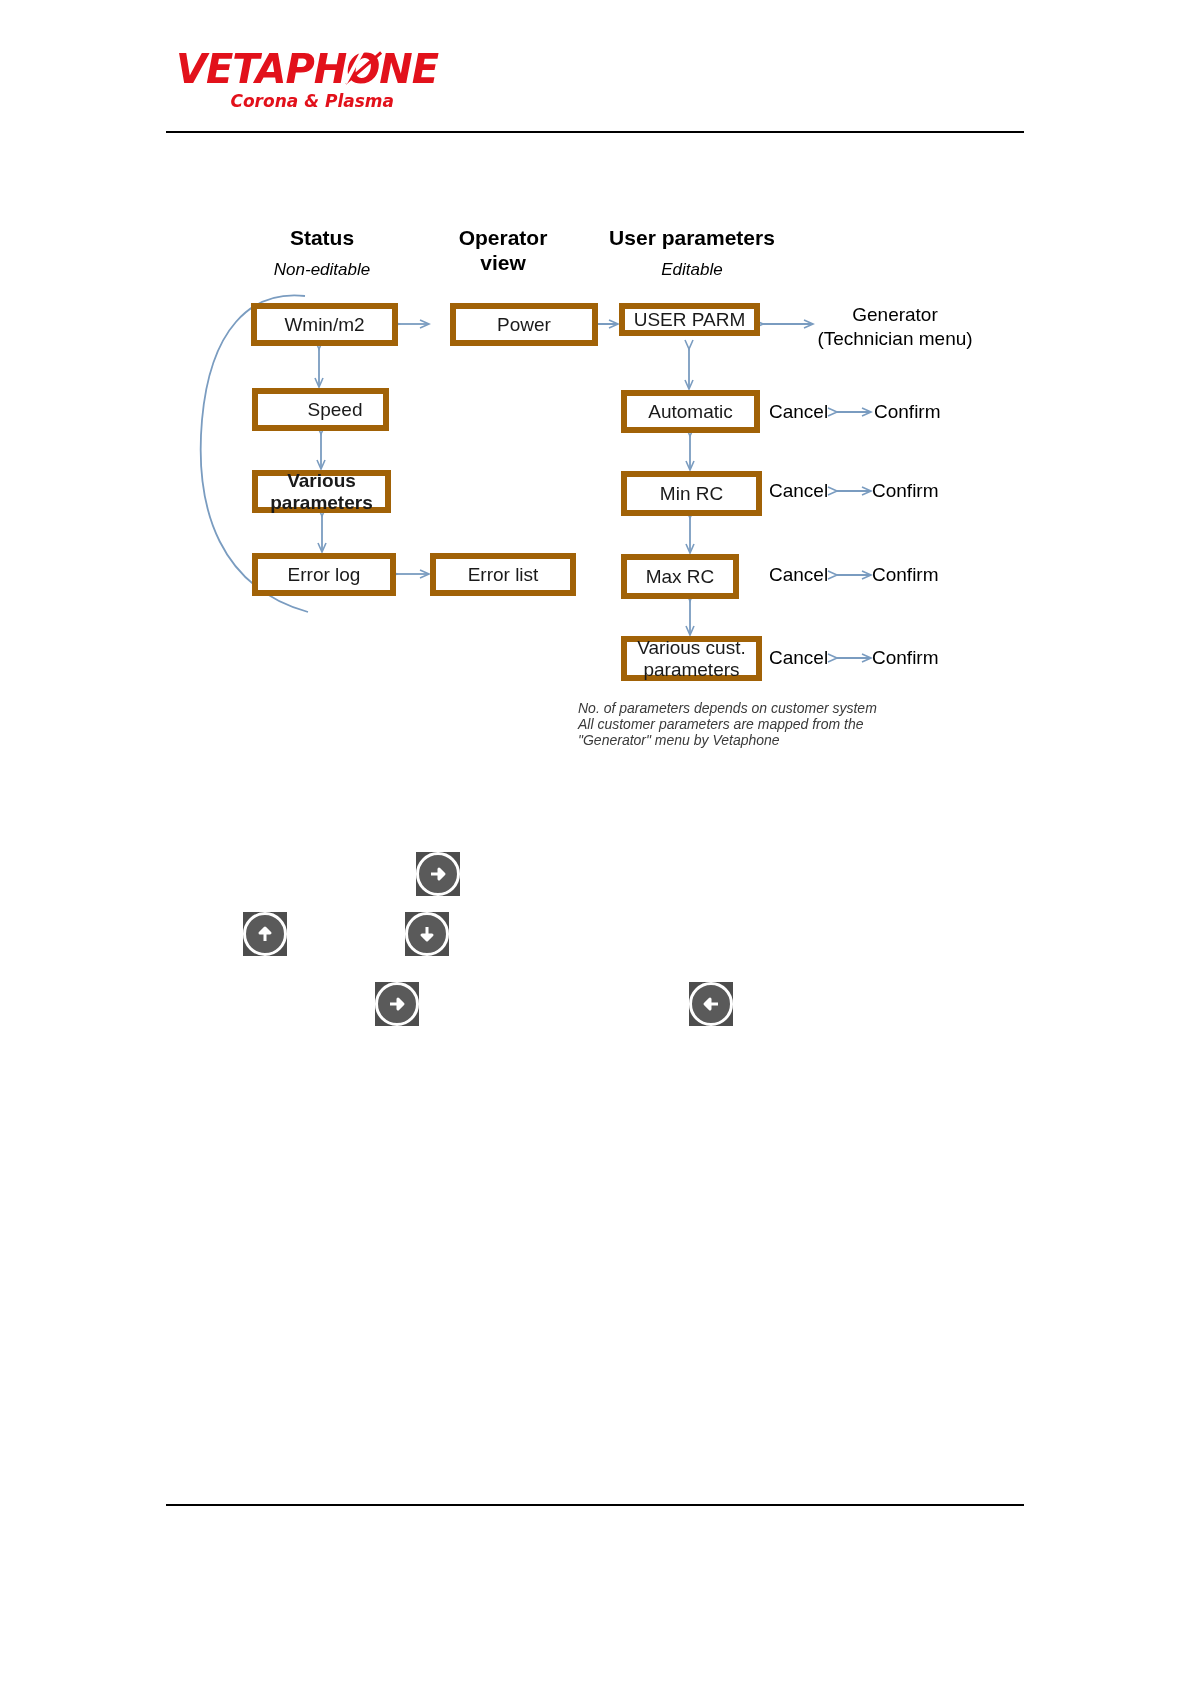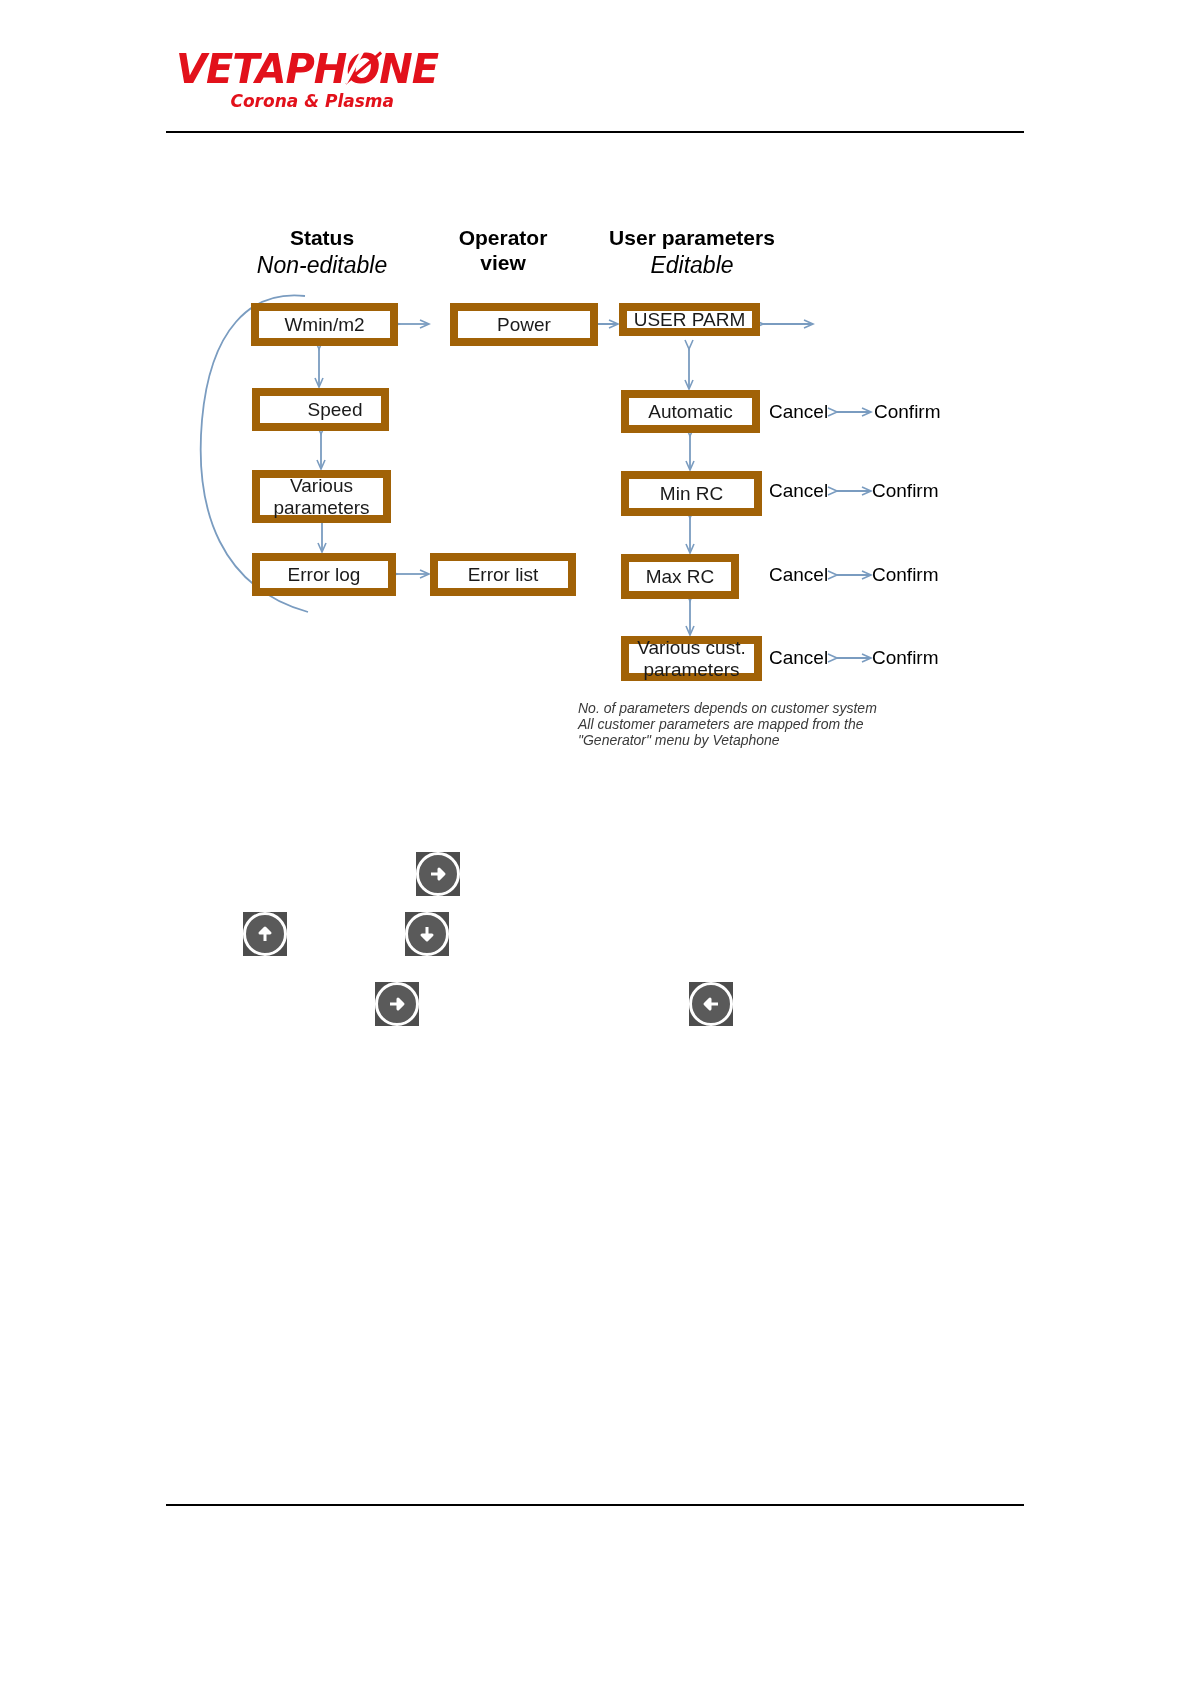--- a/index.html
+++ b/index.html
@@ -81,36 +81,36 @@
     font-family: "Liberation Sans", sans-serif;
   }
   .col-head .t1 {
     font-weight: bold;
     font-size: 21px;
     color: #000000;
     white-space: nowrap;
   }
   .col-head .t2 {
     font-style: italic;
-    font-size: 23px;
-    color: #000000;
-    margin-top: 2px;
+    font-size: 17px;
+    color: #000000;
+    margin-top: 10px;
     white-space: nowrap;
   }
   .col-head .t1b {
     font-weight: bold;
     font-size: 21px;
     color: #000000;
     white-space: nowrap;
     margin-top: 1px;
   }
 
   .node {
     position: absolute;
-    border: 8px solid #a16207;
+    border: 6px solid #a16207;
     background: #ffffff;
     box-sizing: border-box;
     display: flex;
     align-items: center;
     justify-content: center;
     font-size: 19px;
     color: #1a1a1a;
     text-align: center;
     line-height: 22px;
     font-family: "Liberation Sans", sans-serif;
@@ -232,21 +232,21 @@
 
     <path d="M305,296 C250,290 210,330 202,420 C194,512 222,588 308,612" fill="none" stroke="#7a9cc0" stroke-width="1.8"></path>
   </svg>
 
   <div class="node" style="left:251px; top:303px; width:147px; height:43px;">
     <span>Wmin/m2</span>
   </div>
   <div class="node" style="left:252px; top:388px; width:137px; height:43px;padding-left:29px;">
     <span>Speed</span>
   </div>
-  <div class="node" style="left:252px; top:470px; width:139px; height:53px; white-space:pre-line;">
+  <div class="node" style="left:252px; top:470px; width:139px; height:43px; white-space:pre-line;font-weight:bold;">
     <span style="white-space:pre-line;">Various
 parameters</span>
   </div>
   <div class="node" style="left:252px; top:553px; width:144px; height:43px;">
     <span>Error log</span>
   </div>
 
   <div class="node" style="left:430px; top:303px; width:148px; height:43px;margin-left:20px;">
     <span>Power</span>
   </div>
@@ -264,20 +264,24 @@
     <span>Min RC</span>
   </div>
   <div class="node" style="left:621px; top:554px; width:118px; height:45px;">
     <span>Max RC</span>
   </div>
   <div class="node" style="left:621px; top:636px; width:141px; height:45px; white-space:pre-line;">
     <span style="white-space:pre-line;">Various cust.
 parameters</span>
   </div>
 
+  <div class="side-label" style="left:800px; top:303px; width:190px;">
+    <div>Generator</div>
+    <div>(Technician menu)</div>
+  </div>
 
   <div class="cc-label" style="left:769px; top:401px;">Cancel</div>
   <div class="cc-label" style="left:874px; top:401px;">Confirm</div>
 
   <div class="cc-label" style="left:769px; top:480px;">Cancel</div>
   <div class="cc-label" style="left:872px; top:480px;">Confirm</div>
 
   <div class="cc-label" style="left:769px; top:564px;">Cancel</div>
   <div class="cc-label" style="left:872px; top:564px;">Confirm</div>
 

